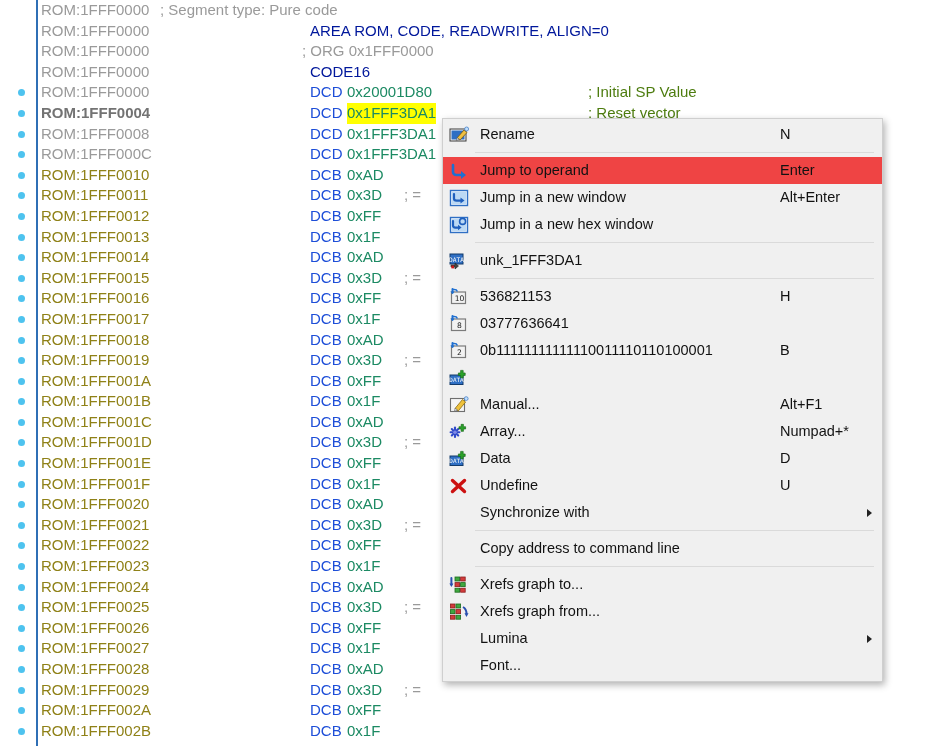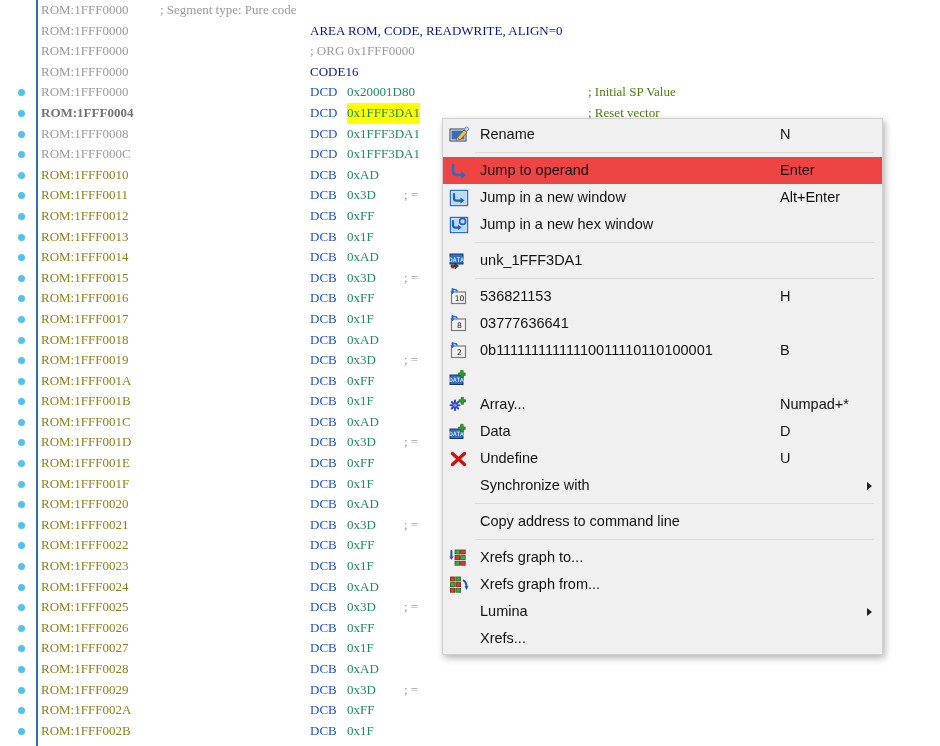--- a/index.html
+++ b/index.html
@@ -32,22 +32,22 @@
   .code-rows {
     position: absolute;
     left: 0; top: 0;
     width: 940px;
   }
   .row {
     position: relative;
     height: 20.6px;
     line-height: 20.6px;
     white-space: pre;
-    font-family: Liberation Serif, serif;
-    font-size: 13px;
+    font-family: Liberation Sans, sans-serif;
+    font-size: 15px;
   }
   .bp-dot {
     position: absolute;
     left: 18px;
     top: 7px;
     width: 7px; height: 7px;
     border-radius: 50%;
     background: #4ec3ef;
   }
   .addr {
@@ -97,21 +97,21 @@
     color: #00179b;
   }
   .seg-cmt {
     position: absolute;
     left: 160px;
     top: 0;
     color: #9a9a9a;
   }
   .org-cmt {
     position: absolute;
-    left: 310px;
+    left: 302px;
     top: 0;
     color: #9a9a9a;
   }
 
   
   #ctxmenu {
     position: absolute;
     left: 442px;
     top: 118px;
     width: 441px;
@@ -330,20 +330,32 @@
         <rect x="1" y="6" width="13" height="9.5" fill="#2f6fc4" stroke="#123a6b"></rect>
         <text x="7.5" y="13.2" font-size="6" fill="#ffffff" text-anchor="middle" font-family="DejaVu Sans Mono, monospace">DATA</text>
         <path d="M15 1.5 L17.8 1.5 L17.8 4.3 L20 4.3 L20 7 L17.8 7 L17.8 9.6 L15 9.6 L15 7 L12.6 7 L12.6 4.3 L15 4.3 Z" fill="#2aa02a" stroke="#166616" stroke-width="0.7" transform="translate(-2.2,0) scale(0.92)"></path>
       </svg>
       </span>
       <span class="mi-accel"></span>
     </div>
     <div class="mi">
       <span class="mi-icon">
         <svg width="20" height="18" viewBox="0 0 20 18">
+        <rect x="1.5" y="2.5" width="14" height="13" fill="#f4f4f4" stroke="#6f6f6f" stroke-width="1.1"></rect>
+        <path d="M6 12.5 L13.5 3.5 L16.6 6 L9.2 15 Z" fill="#efc23c" stroke="#8a6b12" stroke-width="0.8"></path>
+        <path d="M5.4 15.4 L6.2 12.2 L8.6 14.1 Z" fill="#ededed" stroke="#555" stroke-width="0.6"></path>
+        <circle cx="17.2" cy="2.6" r="1.9" fill="#bfe0ff" stroke="#4a82c8" stroke-width="0.8"></circle>
+      </svg>
+      </span>
+      <span class="mi-label">Manual...</span>
+      <span class="mi-accel">Alt+F1</span>
+    </div>
+    <div class="mi">
+      <span class="mi-icon">
+        <svg width="20" height="18" viewBox="0 0 20 18">
         <g stroke="#2f49c8" stroke-width="2.1" stroke-linecap="round">
           <path d="M6 4.5 L6 14"></path>
             <path d="M1.6 9.2 L10.4 9.2"></path>
           <path d="M2.8 6 L9.2 12.4"></path>
             <path d="M9.2 6 L2.8 12.4"></path>
         </g>
         <circle cx="6" cy="9.2" r="1.8" fill="#7f8ae6"></circle>
         <path d="M15 1.5 L17.6 1.5 L17.6 4.1 L20 4.1 L20 6.7 L17.6 6.7 L17.6 9.3 L15 9.3 L15 6.7 L12.6 6.7 L12.6 4.1 L15 4.1 Z" fill="#2aa02a" stroke="#166616" stroke-width="0.7" transform="translate(-1.4,0) scale(0.9)"></path>
       </svg>
       </span>
@@ -419,16 +431,16 @@
       <span class="mi-accel"></span>
     </div>
     <div class="mi">
       <span class="mi-icon"></span>
       <span class="mi-label">Lumina</span>
       <span class="mi-accel"></span>
       <span class="mi-arrow"></span>
     </div>
     <div class="mi">
       <span class="mi-icon"></span>
-      <span class="mi-label">Xrefs...</span>
+      <span class="mi-label">Font...</span>
       <span class="mi-accel"></span>
     </div>
   </div>
 
 </body></html>

